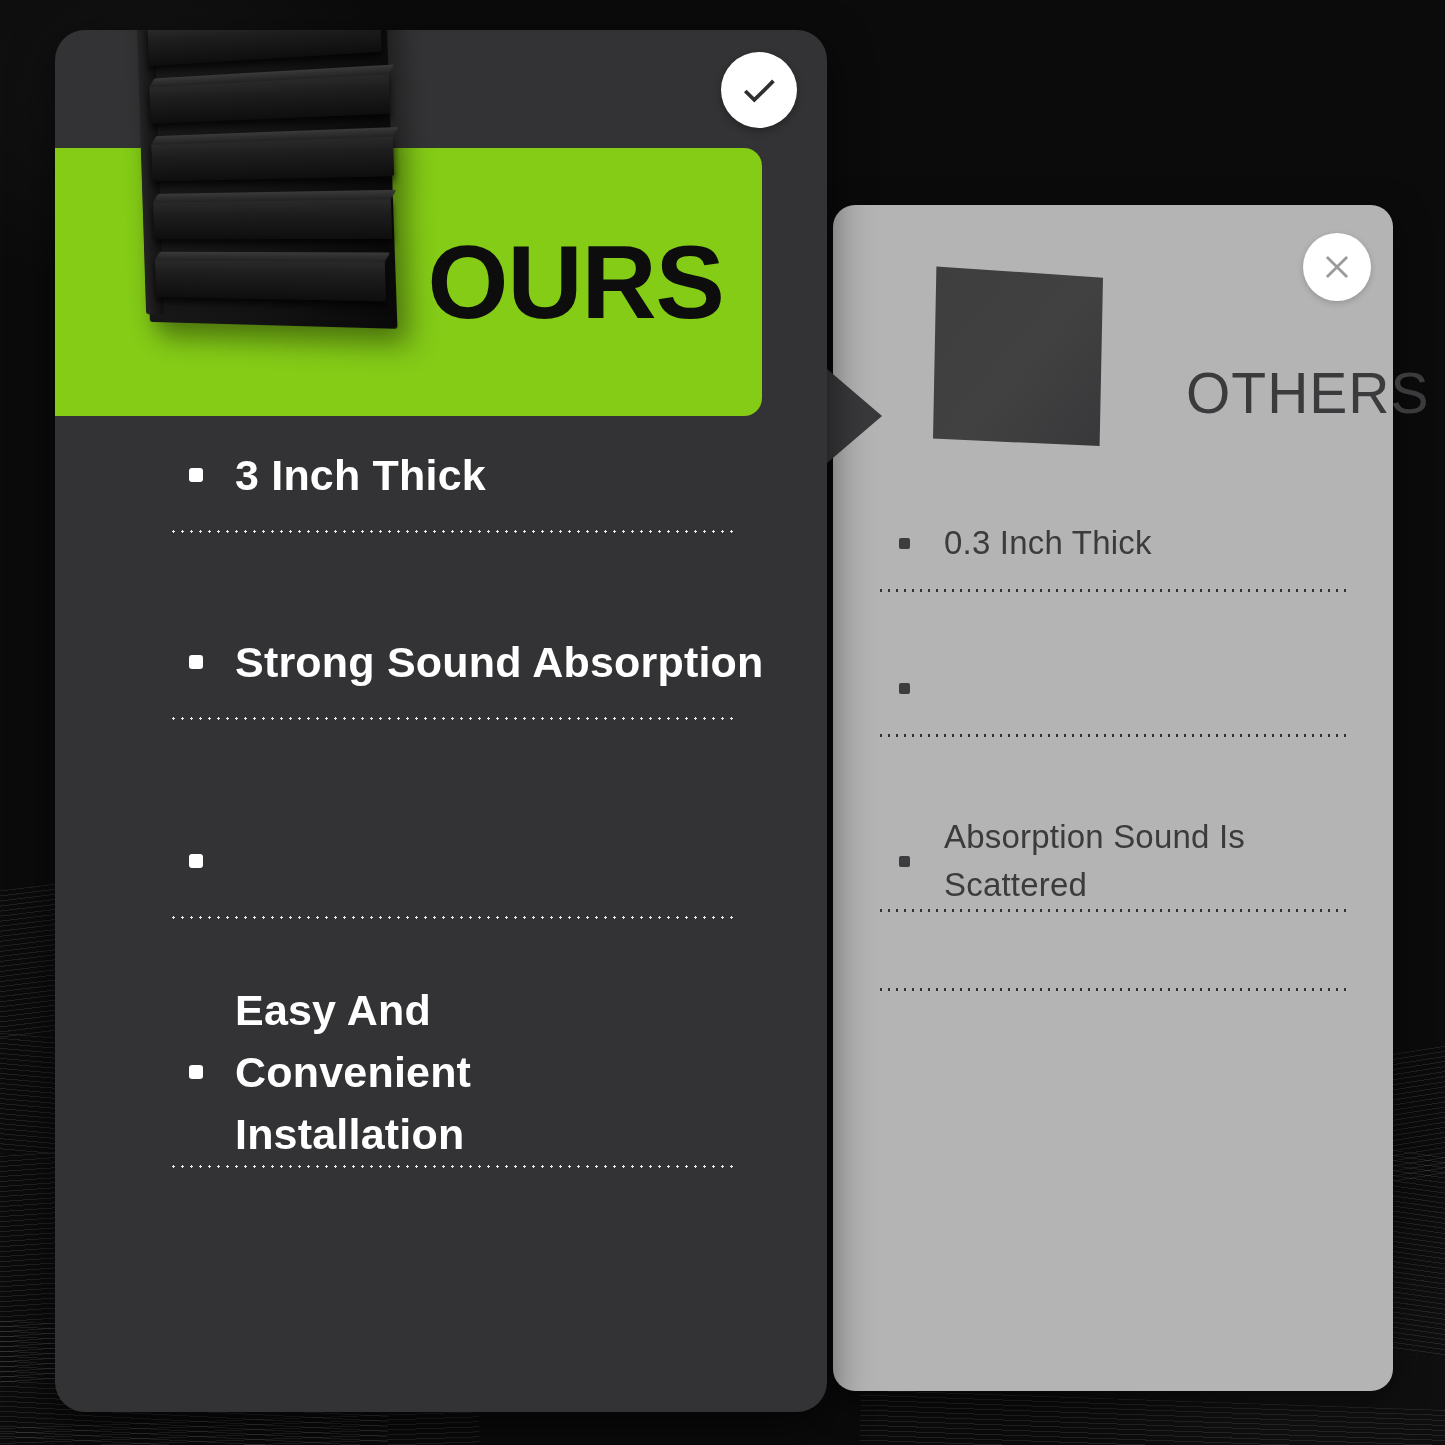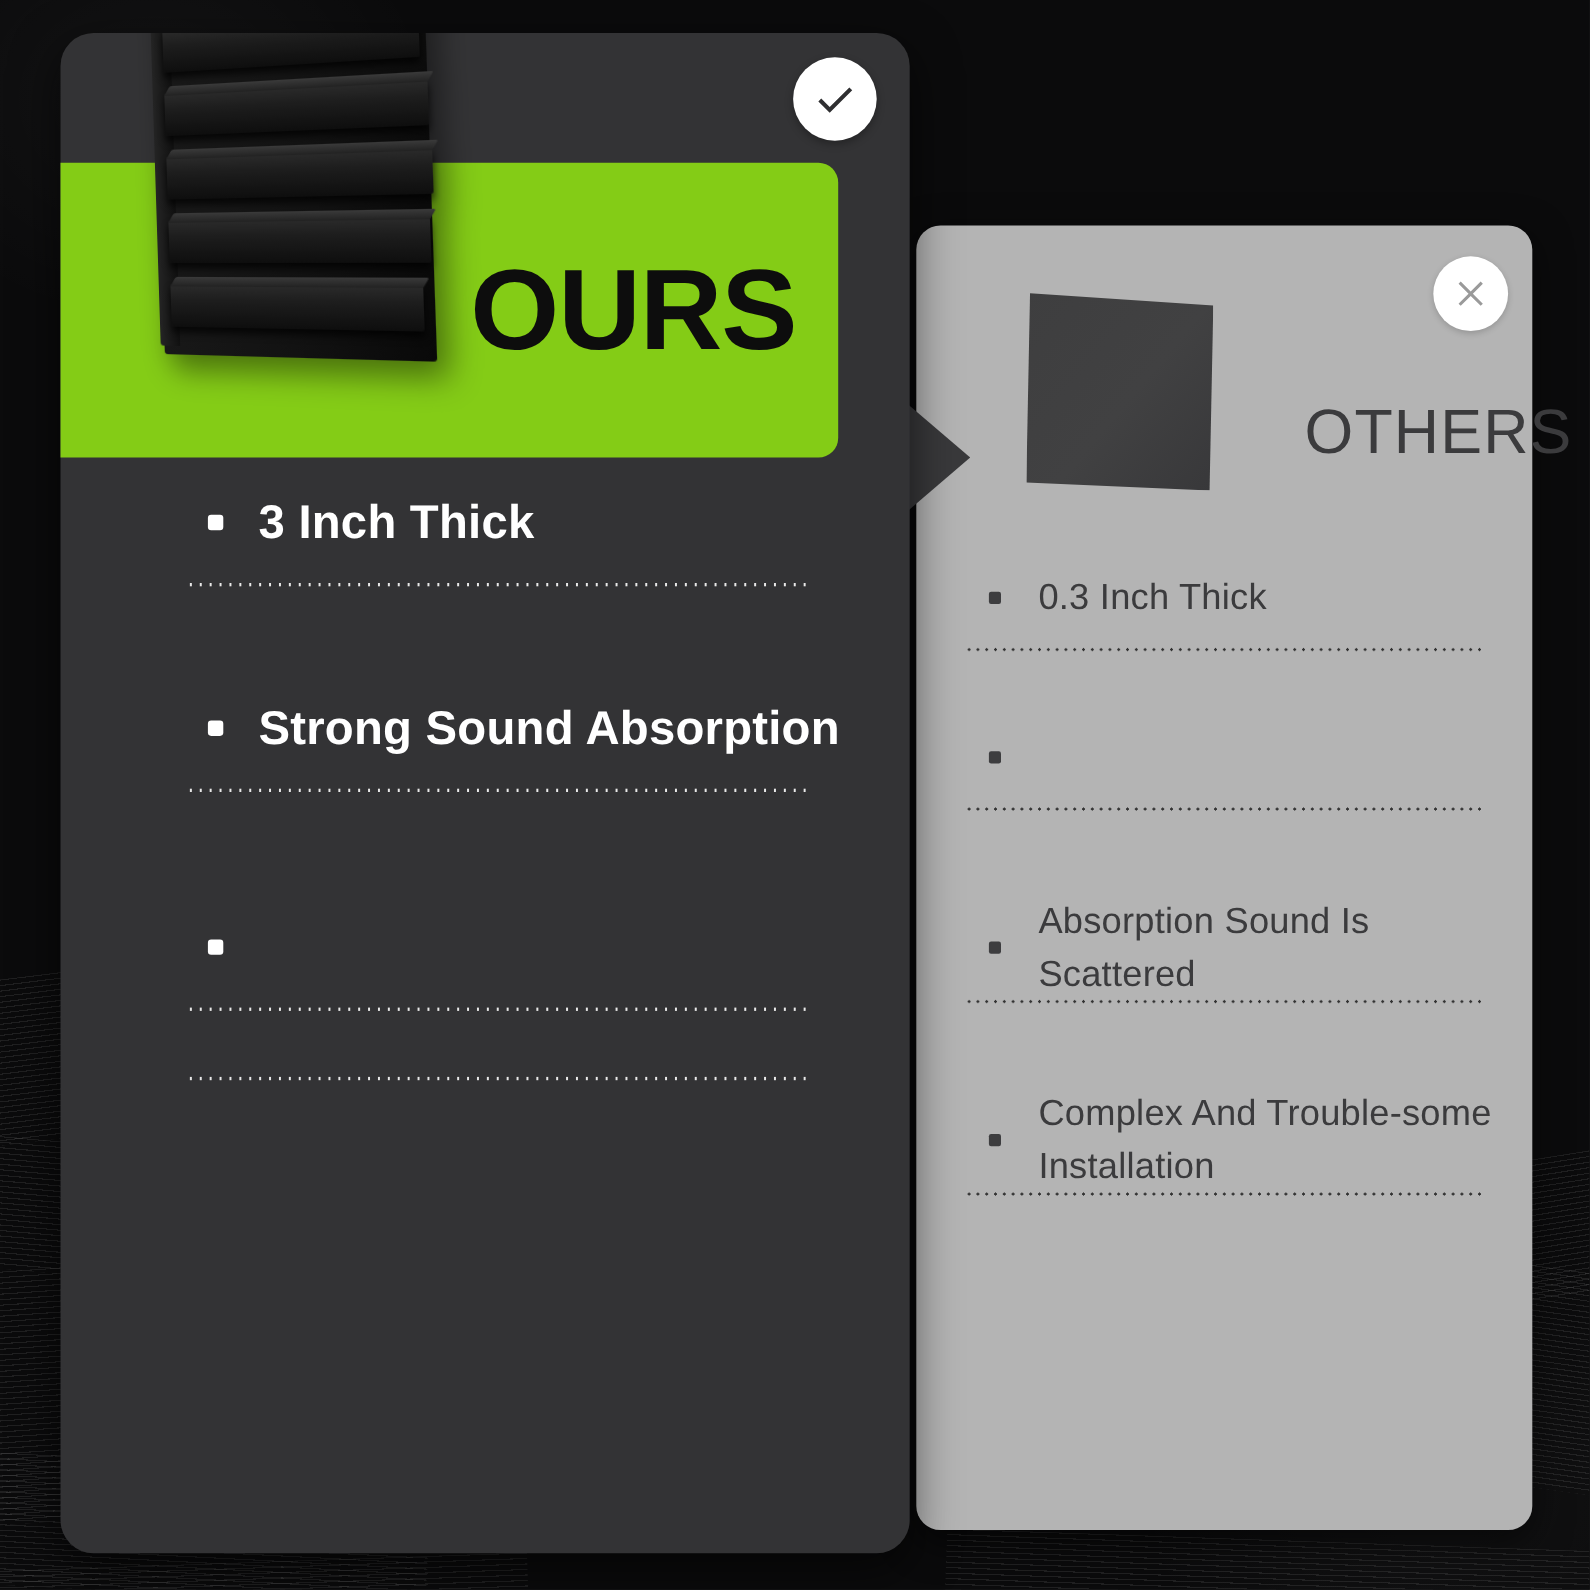--- a/index.html
+++ b/index.html
@@ -290,26 +290,20 @@
 
       <div class="o-row">
         <div class="o-item">
           <span class="o-bullet"></span>
           <span class="o-text">Absorption Sound Is Scattered</span>
         </div>
       </div>
       <div class="o-sep"></div>
       <div class="o-gap-b"></div>
 
-      <div class="o-row">
-        <div class="o-item">
-          <span class="o-bullet"></span>
-          <span class="o-text">Complex And Trouble-some Installation</span>
-        </div>
-      </div>
       <div class="o-sep"></div>
 
     </div>
   </div>
 
   <div class="arrow"></div>
 
   <div class="card-ours">
 
     <div class="ours-head">
@@ -358,18 +352,24 @@
       <div class="u-gap-b"></div>
 
       <div>
         <div class="u-item">
           <span class="u-bullet"></span>
         </div>
       </div>
       <div class="u-sep"></div>
       <div class="u-gap-c"></div>
 
+      <div>
+        <div class="u-item" style="max-width:560px;">
+          <span class="u-bullet"></span>
+          <span class="u-text">Easy And Convenient Installation</span>
+        </div>
+      </div>
       <div class="u-sep"></div>
 
     </div>
   </div>
 
 </div>
 
 </body></html>

